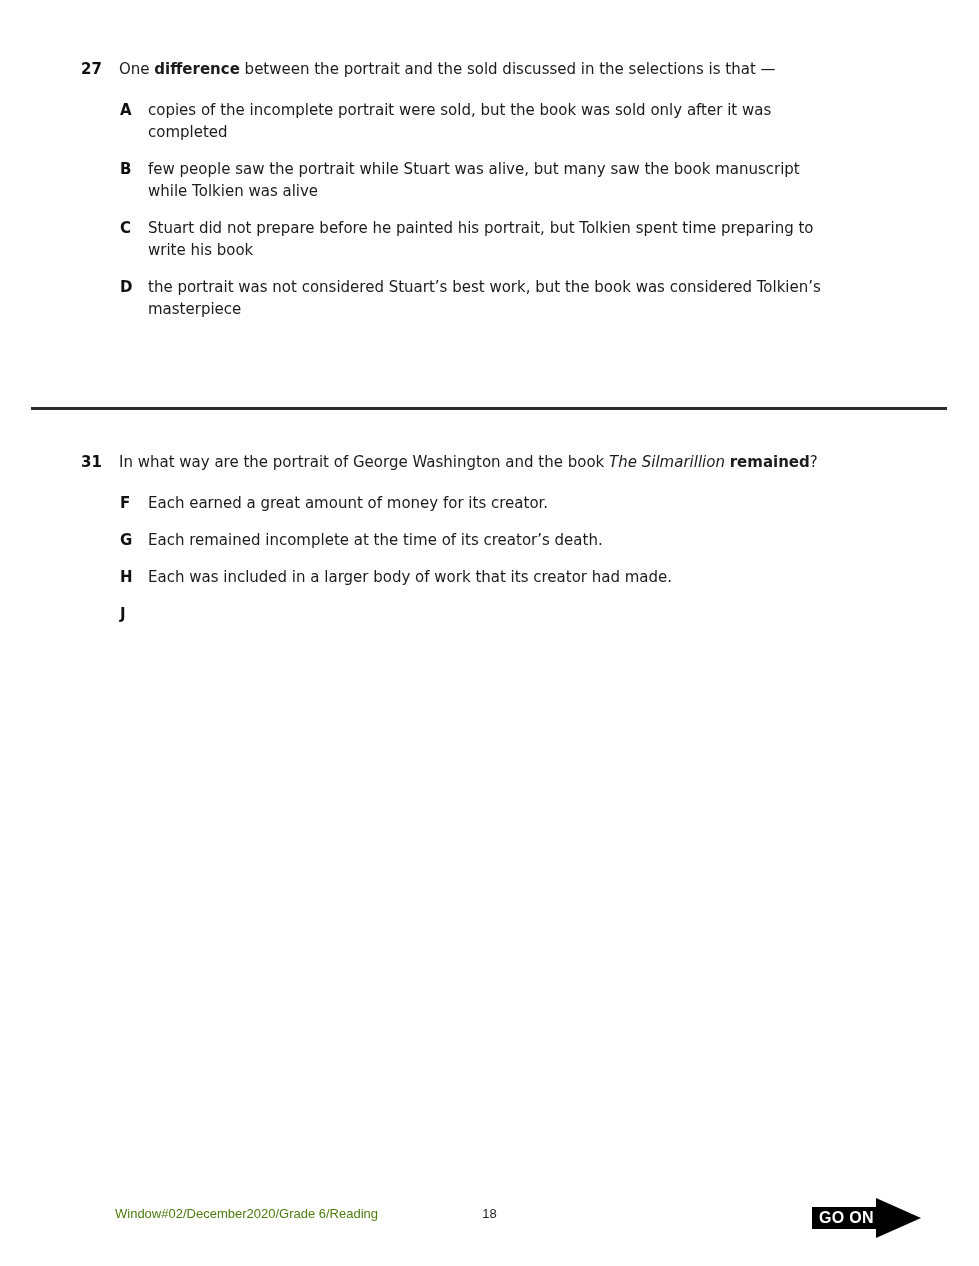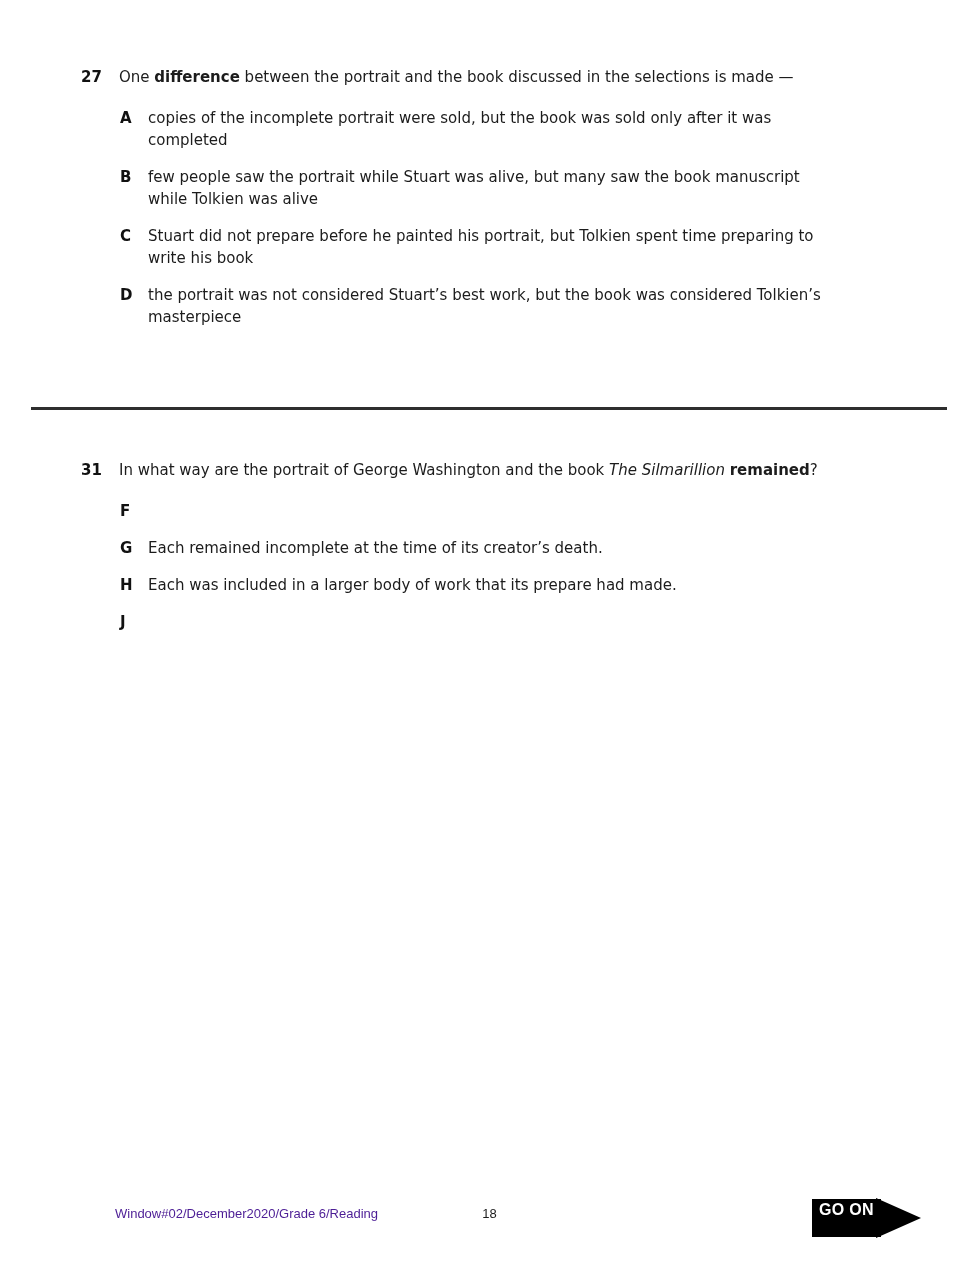--- a/index.html
+++ b/index.html
@@ -8,21 +8,21 @@
     position: relative;
     width: 979px;
     height: 1266px;
     background: #ffffff;
     font-family: "DejaVu Sans", sans-serif;
     font-size: 15px;
     line-height: 22px;
     color: #1c1c1c;
     overflow: hidden;
   }
-  .question { position: absolute; left: 81px; width: 892px; margin-top: 8px; }
+  .question { position: absolute; left: 81px; width: 892px; }
   .q27 { top: 58px; }
   .q28 { top: 451px; }
   .q-head { display: flex; }
   .q-num { font-weight: bold; width: 38px; flex: none; color: #111; }
   .q-stem { margin: 0; }
   .b { font-weight: bold; text-align: center; }
   .i { font-style: italic; }
   .options { margin-top: 19px; margin-left: 39px; }
   .opt { display: flex; margin-bottom: 15px; }
   .opt-letter { font-weight: bold; width: 28px; flex: none; color: #111; }
@@ -35,21 +35,21 @@
     height: 2.5px;
     background: #2e2e2e;
   }
   .footer-left {
     position: absolute;
     left: 115px;
     top: 1206px;
     font-family: "Liberation Sans", sans-serif;
     font-size: 13px;
     line-height: 16px;
-    color: #4c1d95;
+    color: #4d7c0f;
   }
   .footer-page {
     position: absolute;
     left: 0;
     top: 1206px;
     width: 100%;
     text-align: center;
     font-family: "Liberation Sans", sans-serif;
     font-size: 13px;
     line-height: 16px;
@@ -62,21 +62,21 @@
     height: 40px;
     display: flex;
     align-items: center;
   }
   .goon-box {
     background: #000000;
     color: #ffffff;
     font-family: "Liberation Sans", sans-serif;
     font-weight: bold;
     font-size: 16px;
-    height: 38px;
+    height: 22px;
     line-height: 22px;
     padding: 0 7px;
     letter-spacing: 0.3px;
   }
   .goon-arrow {
     width: 0;
     height: 0;
     border-top: 20px solid transparent;
     border-bottom: 20px solid transparent;
     border-left: 45px solid #000000;
@@ -84,21 +84,21 @@
   }
 </style>
 </head>
 <body>
 
 <div class="page">
 
   <section class="question q27">
     <div class="q-head">
       <span class="q-num">27</span>
-      <p class="q-stem"><span>One </span><span class="b">difference</span><span> between the portrait and the book discussed in the selections is made —</span></p>
+      <p class="q-stem"><span>One </span><span class="b">difference</span><span> between the portrait and the sold discussed in the selections is that —</span></p>
     </div>
     <div class="options">
       <div class="opt">
         <span class="opt-letter">A</span>
         <span class="opt-text">copies of the incomplete portrait were sold, but the book was sold only after it was
 completed</span>
       </div>
       <div class="opt">
         <span class="opt-letter">B</span>
         <span class="opt-text">few people saw the portrait while Stuart was alive, but many saw the book manuscript
@@ -120,28 +120,29 @@
   <div class="divider"></div>
 
   <section class="question q28">
     <div class="q-head">
       <span class="q-num">31</span>
       <p class="q-stem"><span>In what way are the portrait of George Washington and the book </span><span class="i">The Silmarillion </span><span class="b">remained</span><span>?</span></p>
     </div>
     <div class="options">
       <div class="opt">
         <span class="opt-letter">F</span>
+        <span class="opt-text">Each earned a great amount of money for its creator.</span>
       </div>
       <div class="opt">
         <span class="opt-letter">G</span>
         <span class="opt-text">Each remained incomplete at the time of its creator’s death.</span>
       </div>
       <div class="opt">
         <span class="opt-letter">H</span>
-        <span class="opt-text">Each was included in a larger body of work that its prepare had made.</span>
+        <span class="opt-text">Each was included in a larger body of work that its creator had made.</span>
       </div>
       <div class="opt">
         <span class="opt-letter">J</span>
       </div>
     </div>
   </section>
 
   <div class="footer-left">Window#02/December2020/Grade 6/Reading</div>
   <div class="footer-page">18</div>
   <div class="goon">

